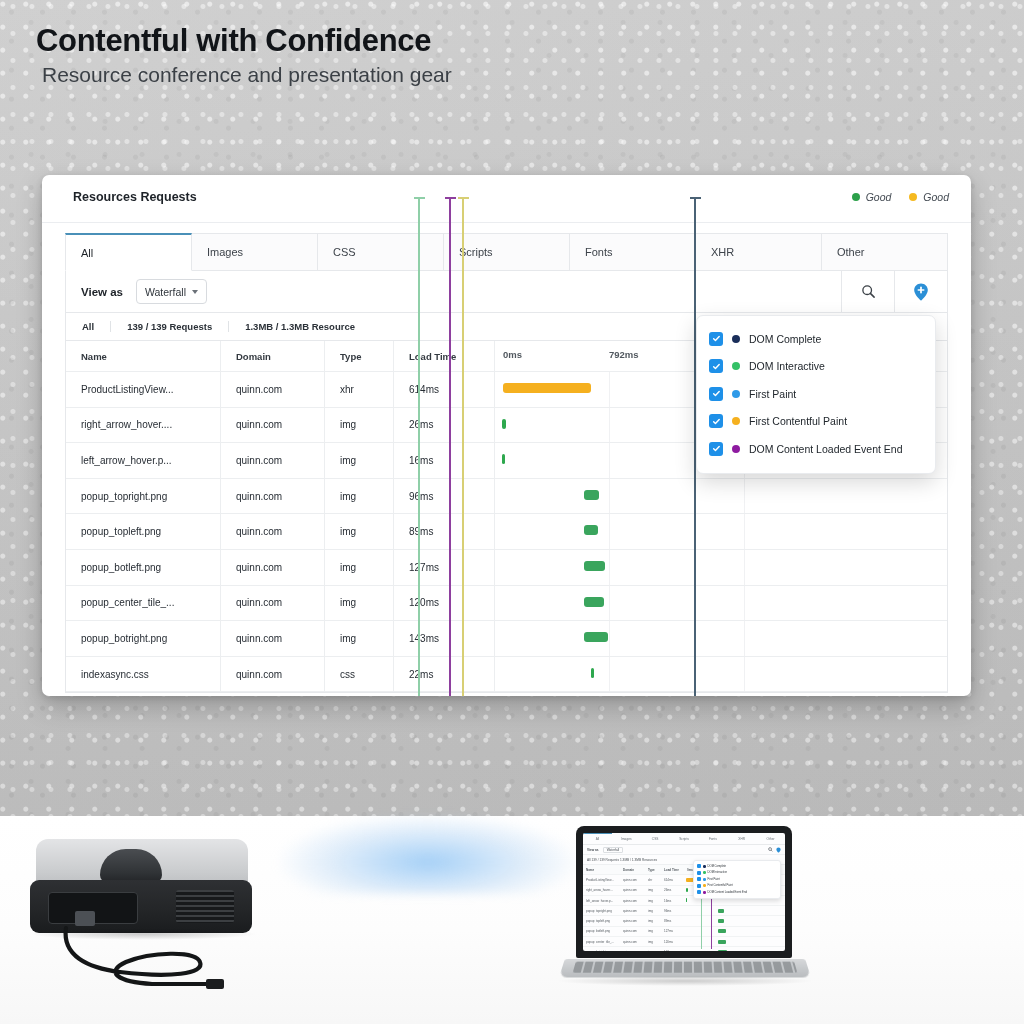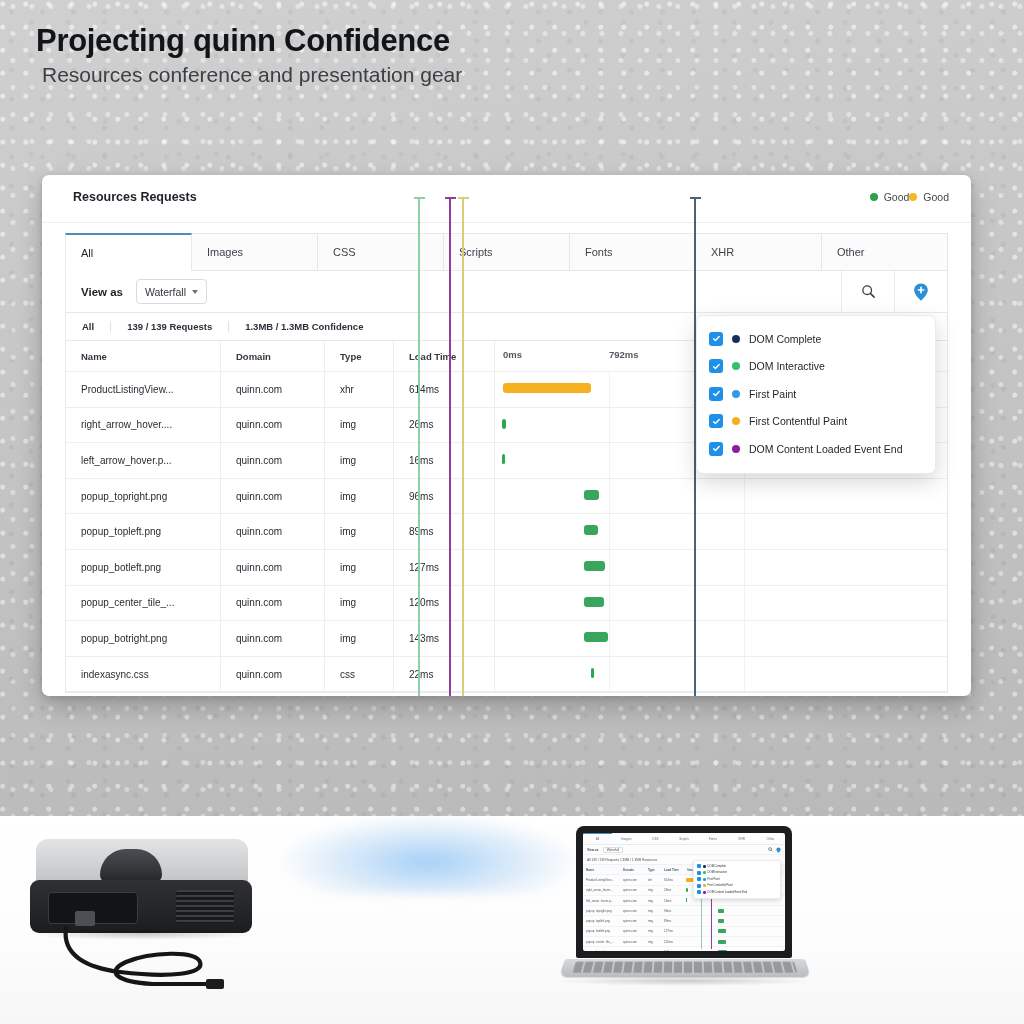--- a/index.html
+++ b/index.html
@@ -44,21 +44,21 @@
     background:#ffffff;border-radius:7px;
     box-shadow:0 10px 26px rgba(0,0,0,.22),0 2px 6px rgba(0,0,0,.12);
     overflow:hidden;
   }
   #panel-head{
     position:relative;height:47px;border-bottom:1px solid #ebedf0;
   }
   #panel-title{
     position:absolute;left:31px;top:15px;font-size:12.5px;font-weight:bold;color:#1d2228;
   }
-  #legend{position:absolute;right:22px;top:16px;display:flex;align-items:flex-end;}
+  #legend{position:absolute;right:22px;top:16px;display:flex;gap:18px;align-items:flex-end;font-style:italic;}
   .lg{display:flex;align-items:center;gap:6px;font-size:10.5px;color:#434a52;}
   .lg .dot{width:8px;height:8px;border-radius:50%;display:inline-block;}
 
   
   #tabs{display:flex;height:38px;margin:10px 23px 0 23px;}
   .tab{
     flex:1;display:flex;align-items:center;padding-left:15px;
     font-size:11px;color:#3d434a;background:#fbfbfc;
     border:1px solid #e6e8eb;border-left:none;box-sizing:border-box;
   }
@@ -210,22 +210,22 @@
   .mini-lb{font-size:2.7px;color:#2a3036;white-space:nowrap;}
   .mini-vline{position:absolute;width:.8px;top:30px;bottom:2px;}
 </style>
 </head>
 <body>
 
 <div id="backdrop"></div>
 <div id="lowerstage"></div>
 
 <div id="headline">
-  <div class="h1">Projecting quinn Confidence</div>
-  <div class="h2">Resources conference and presentation gear</div>
+  <div class="h1">Contentful with Confidence</div>
+  <div class="h2">Resource conference and presentation gear</div>
 </div>
 
 <div id="panel">
 
   <div id="panel-head">
     <div id="panel-title">Resources Requests</div>
     <div id="legend">
       <div class="lg">
         <span class="dot" style="background:#2ca04a"></span>
         <span>Good</span>
@@ -282,21 +282,21 @@
         </svg>
       </div>
     </div>
   </div>
 
   <div id="summary">
     <span class="s">All</span>
     <span class="sep"></span>
     <span class="s">139 / 139 Requests</span>
     <span class="sep"></span>
-    <span class="s">1.3MB / 1.3MB Confidence</span>
+    <span class="s">1.3MB / 1.3MB Resource</span>
   </div>
 
   <div id="tablewrap">
     <table>
       <thead>
         <tr>
           <th class="c-name">Name</th>
           <th class="c-domain">Domain</th>
           <th class="c-type">Type</th>
           <th class="c-load">Load Time</th>

